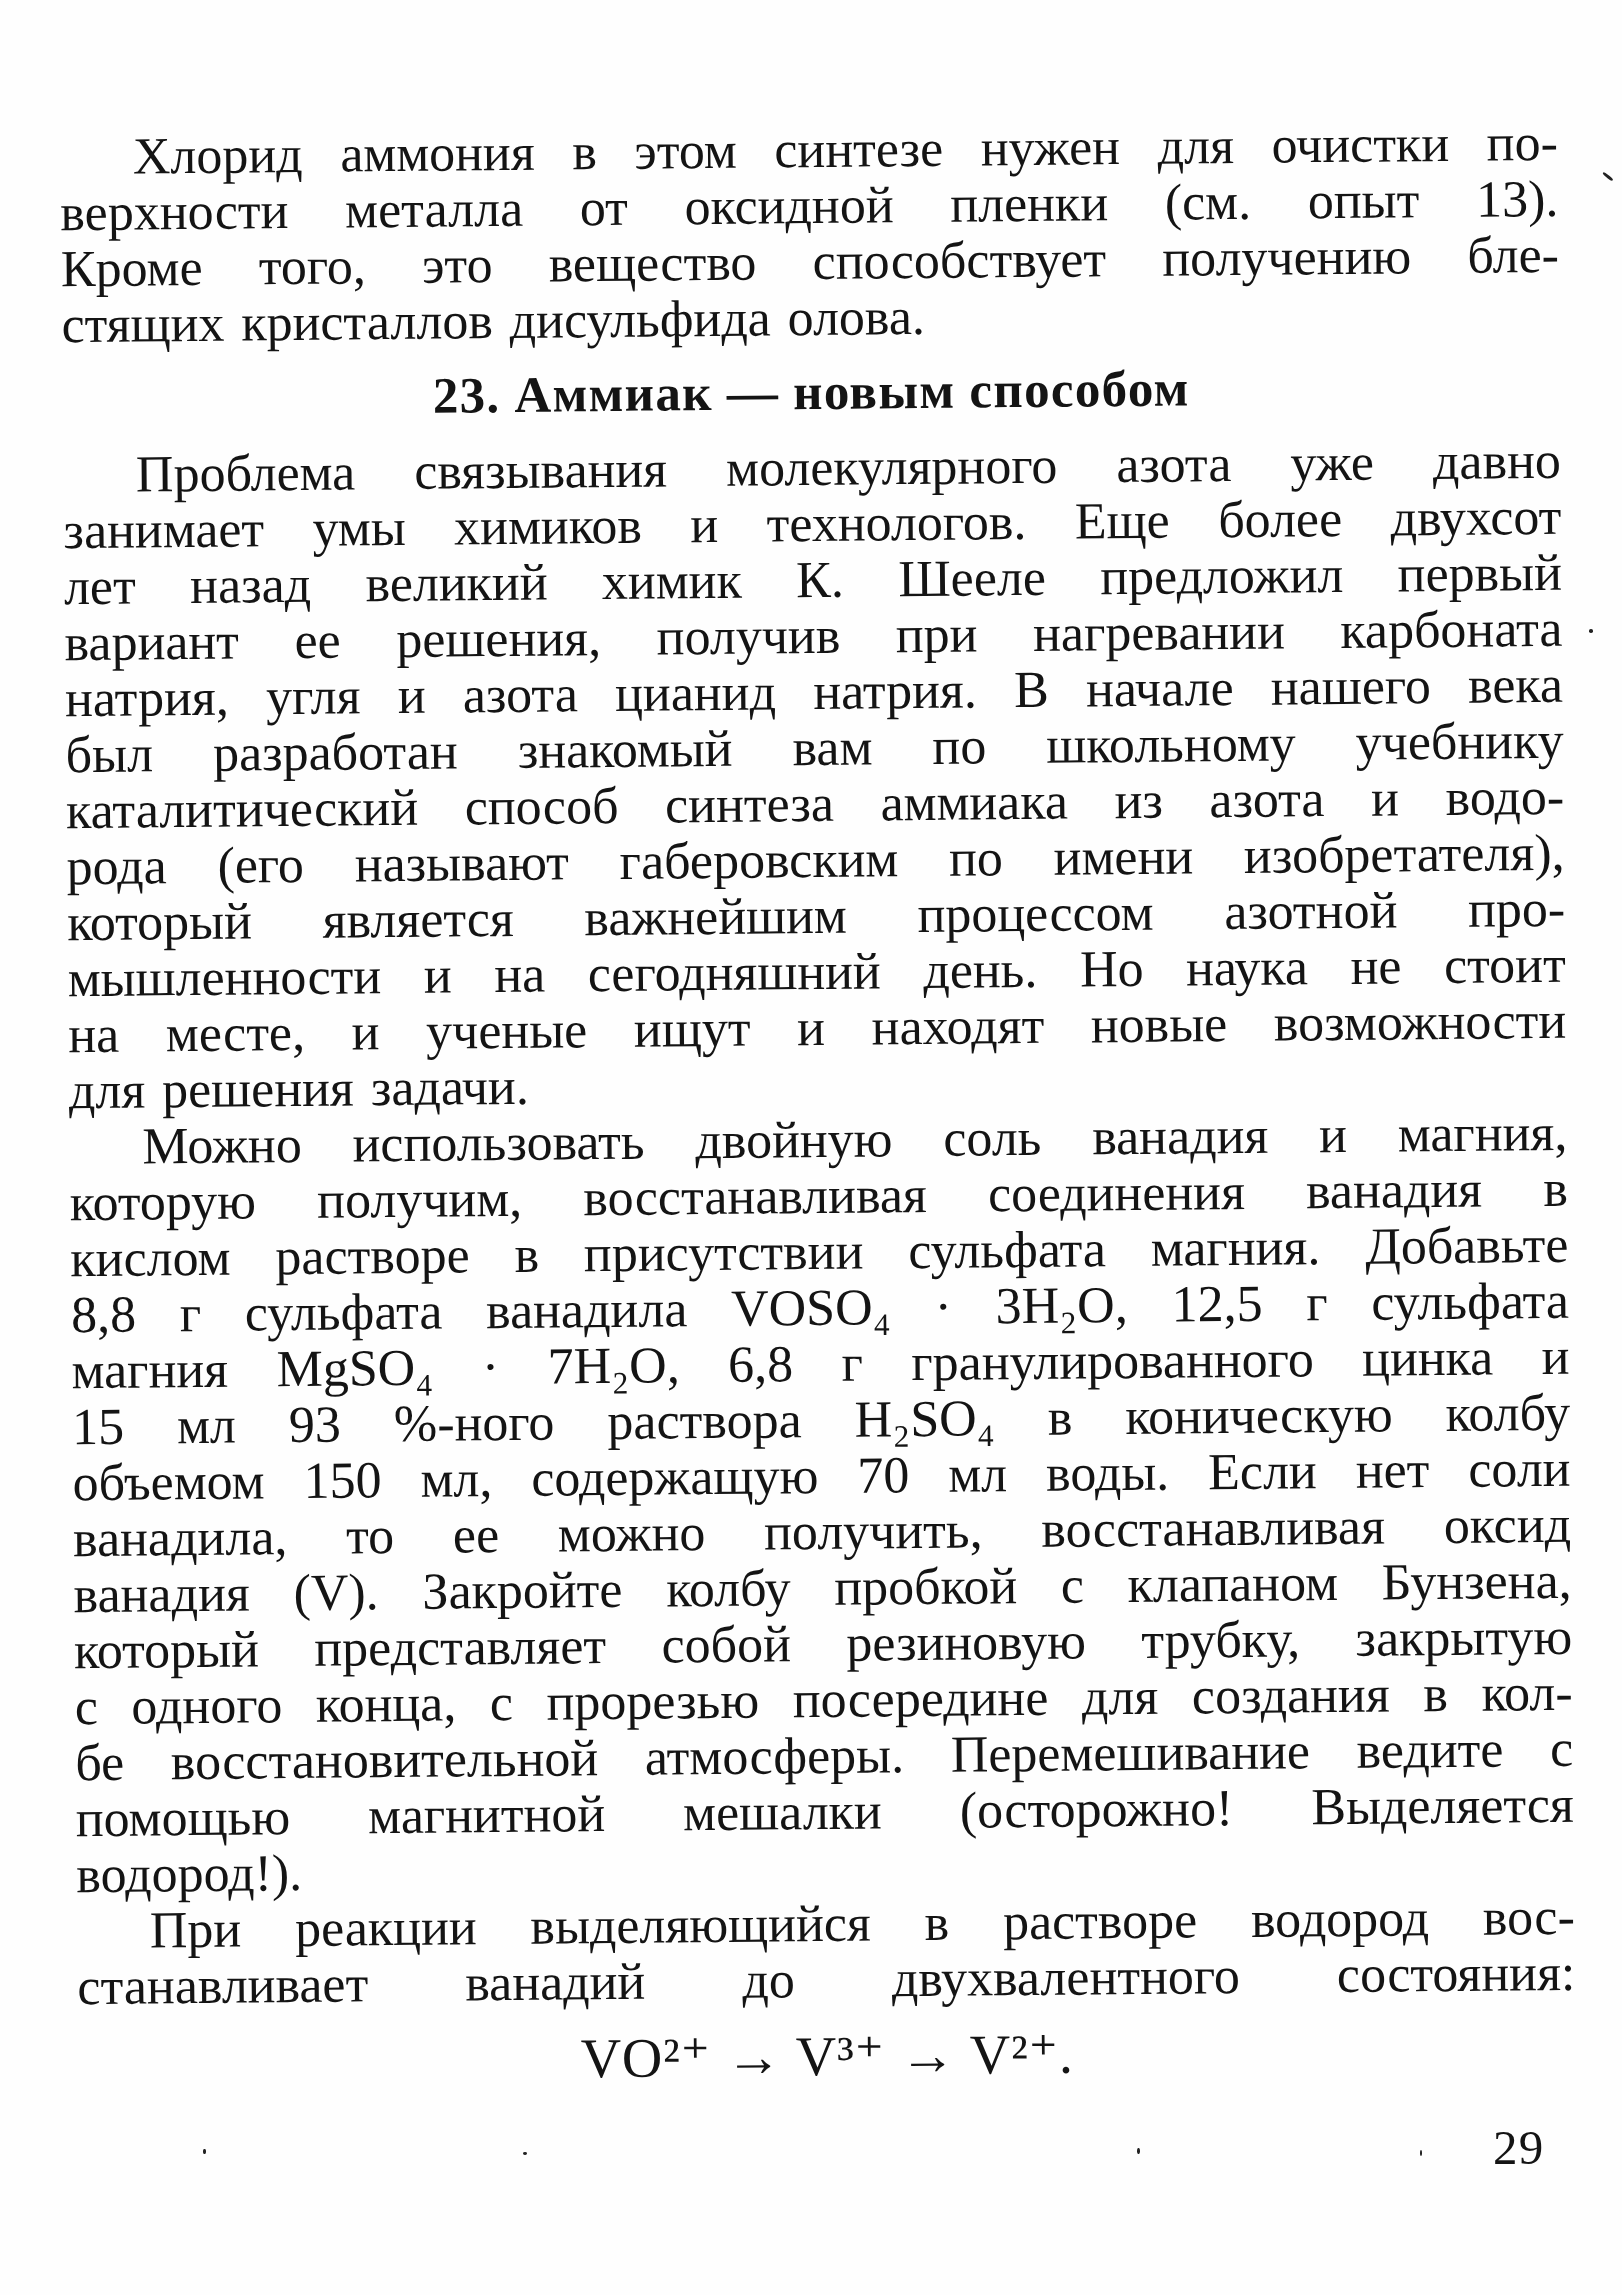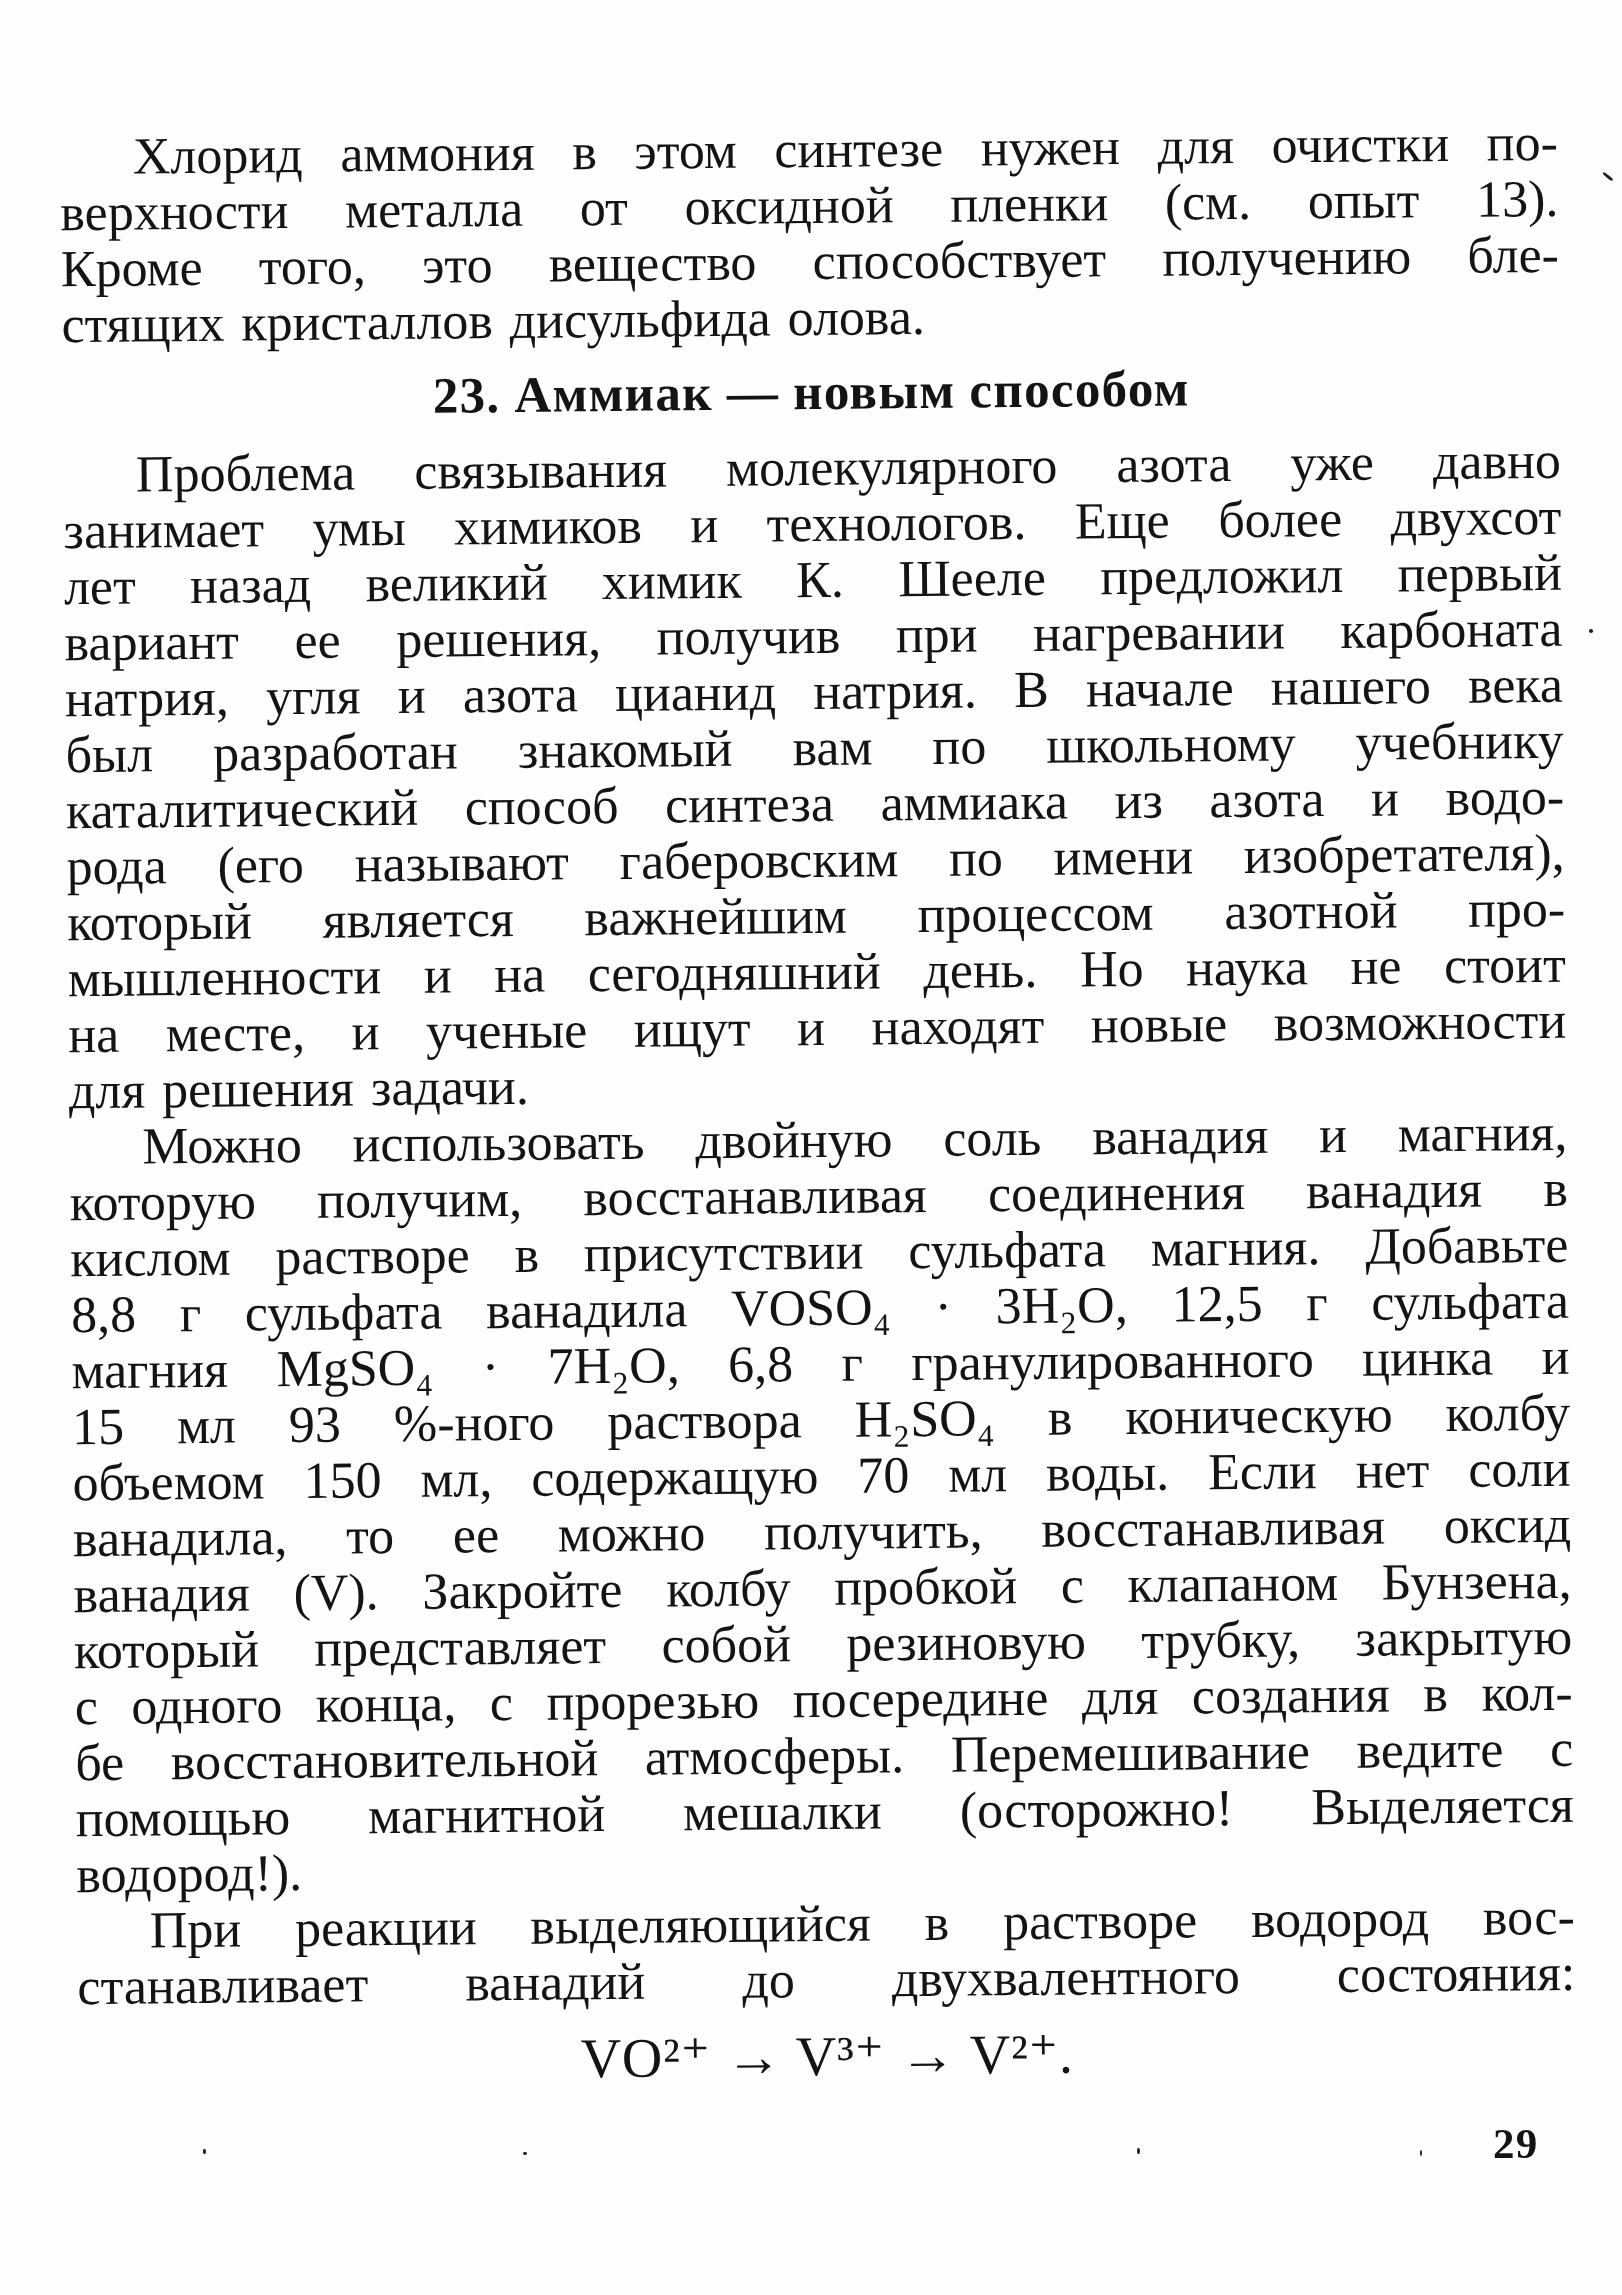--- a/index.html
+++ b/index.html
@@ -55,22 +55,22 @@
     margin-top: 17px;
     font-size: 56px;
     line-height: 63px;
     text-align: center;
     letter-spacing: 0.7px;
   }
   .page-number {
     position: absolute;
     top: 2119px;
     left: 1493px;
-    font-size: 43px;
-    font-weight: bold;
+    font-size: 49px;
+    font-weight: normal;
     letter-spacing: 1.3px;
   }
   .speck {
     position: absolute;
     background: #222;
     border-radius: 45%;
   }
 </style>
 </head>
 <body>

